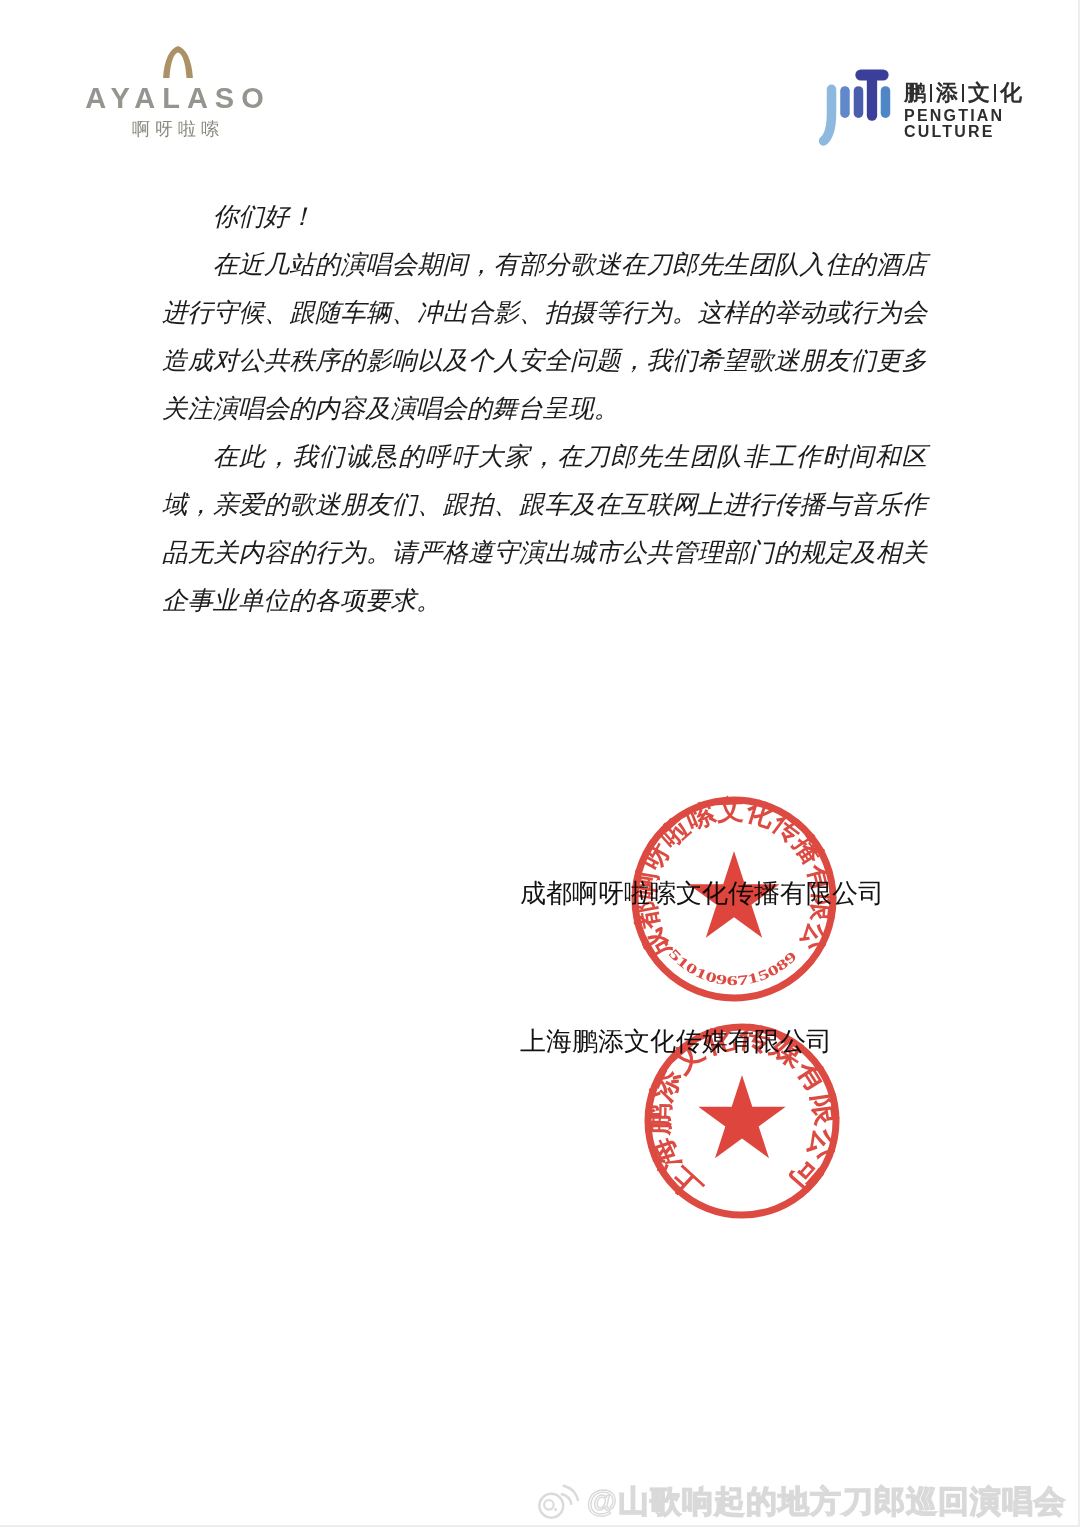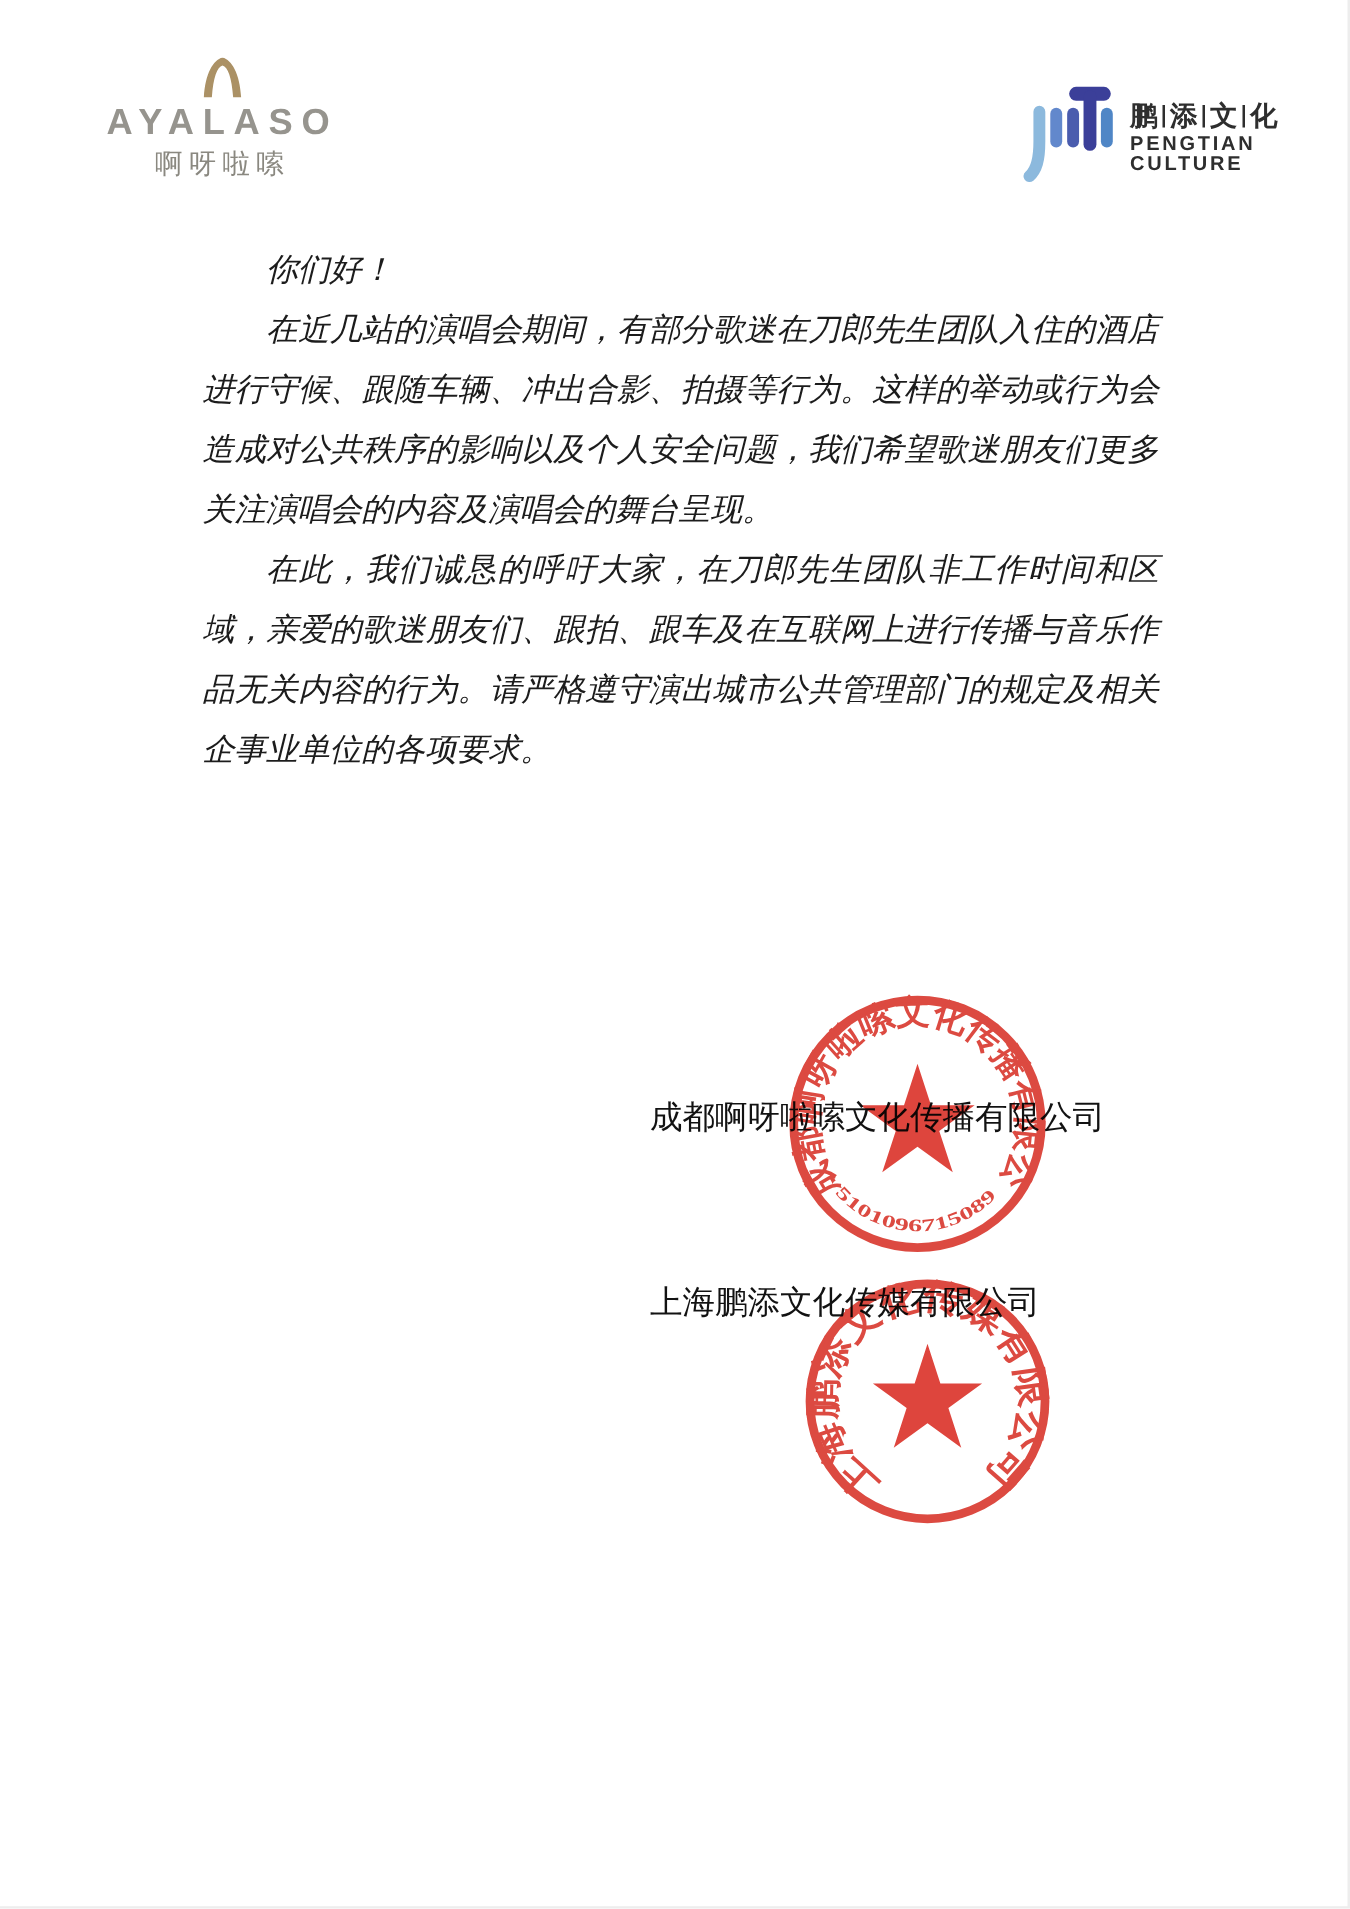--- a/index.html
+++ b/index.html
@@ -9,21 +9,21 @@
     box-shadow: inset -2px -2px 0 #ededed;
   }
 
   
   .logo-left { position:absolute; left:78px; top:46px; width:200px; text-align:center; }
   .logo-left .arch { display:block; margin:0 auto 6px auto; }
   .logo-left .brand {
     font-family:"Liberation Sans","DejaVu Sans",sans-serif;
     font-size:29px; font-weight:bold; color:#96948e; letter-spacing:7px; line-height:1;
   }
-  .logo-left .brand-cn { margin-top:7px; font-size:22px; color:#8a8880; letter-spacing:5px; line-height:1; }
+  .logo-left .brand-cn { margin-top:7px; font-size:18px; color:#8a8880; letter-spacing:5px; line-height:1; }
 
   .logo-right { position:absolute; left:818px; top:56px; display:flex; align-items:flex-start; gap:13px; }
   .logo-right-txt { margin-top:26px; }
   .cn-row { display:flex; align-items:center; font-weight:bold; color:#2e2e2e; font-size:22px; line-height:1; }
   .cn-row .sep { width:2px; height:18px; background:#2e2e2e; margin:0 4px; }
   .cn-row .cn-first { background:transparent; font-weight:900; }
   .en-row {
     margin-top:4px; font-family:"Liberation Sans","DejaVu Sans",sans-serif;
     font-size:16px; font-weight:bold; color:#2e2e2e; letter-spacing:2.2px; line-height:1;
   }
@@ -120,14 +120,24 @@
     <defs>
       <path id="s2arc" d="M -37 64.1 A 74 74 0 1 1 37 64.1" fill="none"></path>
     </defs>
     <circle r="94" fill="none" stroke="#d93a30" stroke-width="7"></circle>
     <polygon points="0,-46 -10.3,-14.2 -43.7,-14.2 -16.7,5.4 -27,37.2 0,17.5 27,37.2 16.7,5.4 43.7,-14.2 10.3,-14.2" fill="#dc352c"></polygon>
     <text font-size="29" font-weight="bold" fill="#d93a30">
       <textPath href="#s2arc" textLength="378" lengthAdjust="spacingAndGlyphs">上海鹏添文化传媒有限公司</textPath>
     </text>
   </svg>
 
+  <div class="watermark">
+    <svg width="46" height="42" viewBox="0 0 48 44">
+      <circle cx="18" cy="27" r="12.5" fill="none" stroke="#dadada" stroke-width="2.6"></circle>
+      <circle cx="15.5" cy="26" r="5" fill="none" stroke="#dadada" stroke-width="2.2"></circle>
+      <circle cx="22.5" cy="31" r="1.6" fill="#dadada"></circle>
+      <path d="M29,15 A13 13 0 0 1 39,25" fill="none" stroke="#dadada" stroke-width="2.6" stroke-linecap="round"></path>
+      <path d="M31,6 A21 21 0 0 1 46,21" fill="none" stroke="#dadada" stroke-width="2.6" stroke-linecap="round"></path>
+    </svg>
+    <span class="wm-text">@山歌响起的地方刀郎巡回演唱会</span>
+  </div>
 
 </div>
 
 </body></html>

